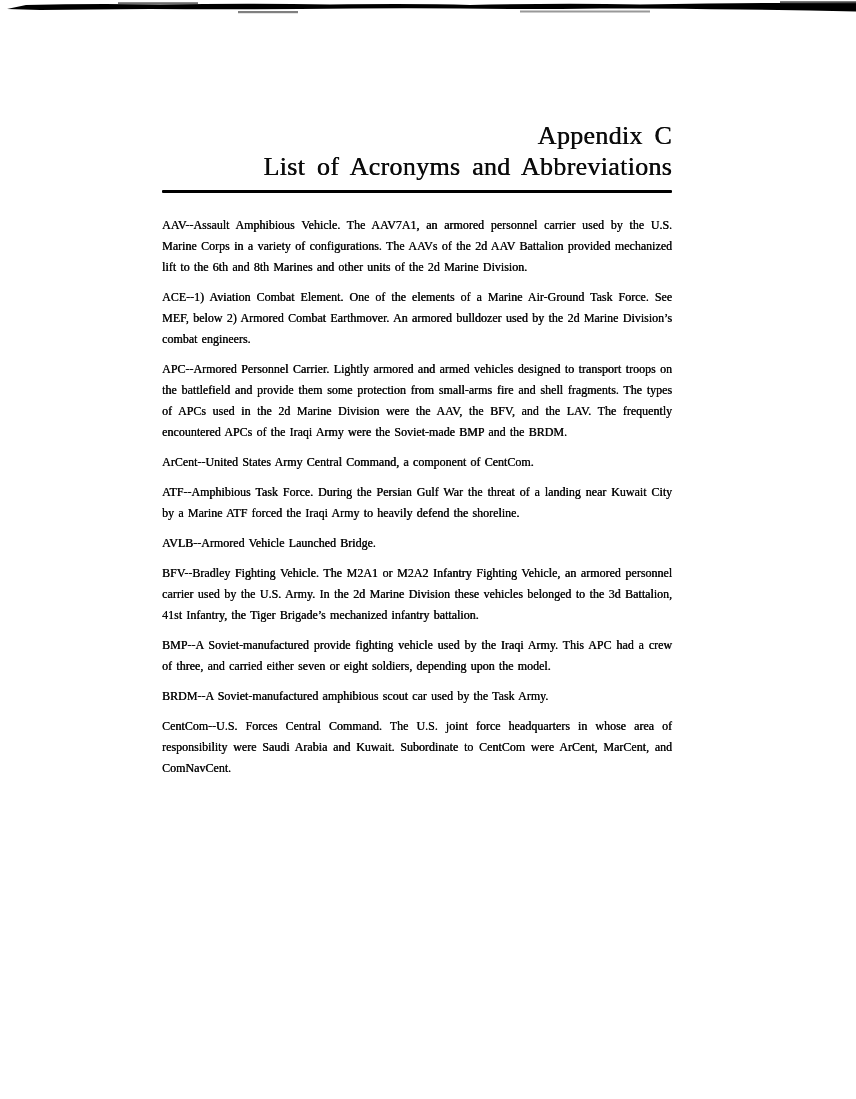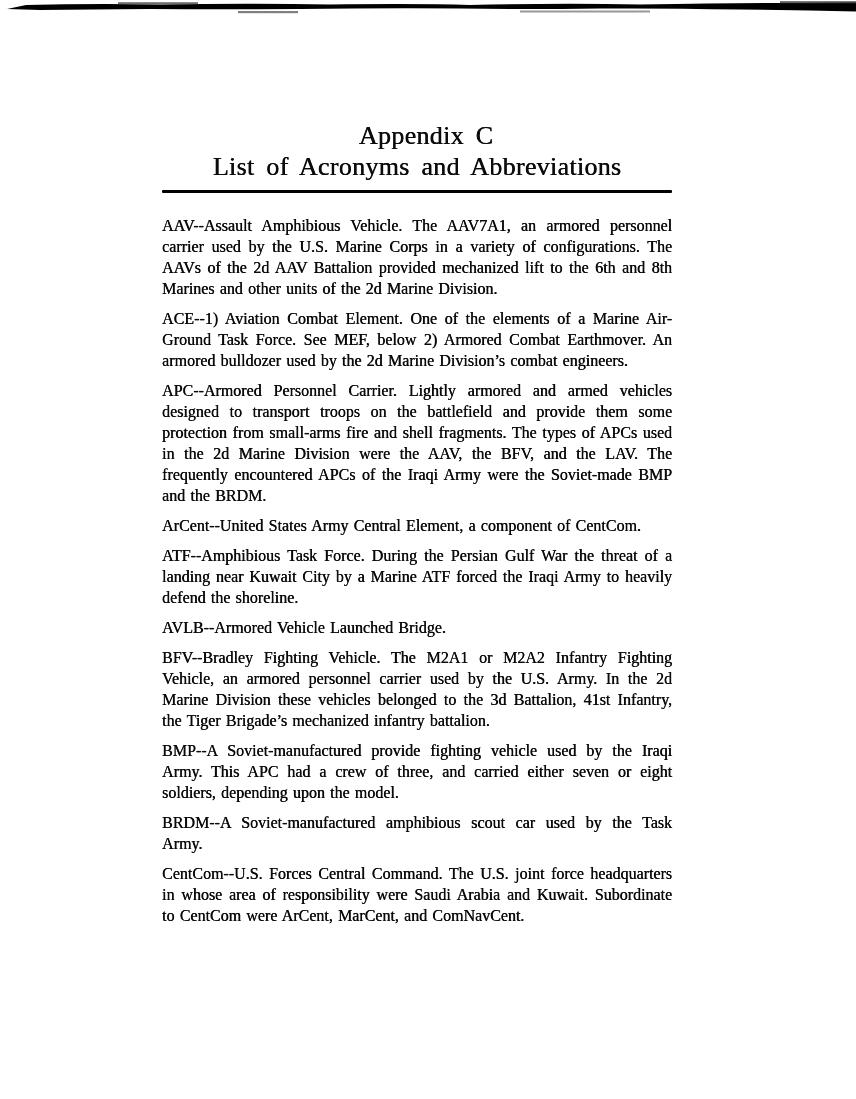--- a/index.html
+++ b/index.html
@@ -18,38 +18,38 @@
     top: 0; left: 0;
     display: block;
   }
   .content {
     position: absolute;
     left: 162px;
     top: 120px;
     width: 510px;
   }
   .title {
-    text-align: center;
+    text-align: right;
     font-size: 26px;
     line-height: 31px;
     word-spacing: 5px;
     letter-spacing: 0.3px;
     text-shadow: 0.45px 0 0 currentColor;
     white-space: nowrap;
   }
   .title-line1 { padding-left: 18px; }
   .rule {
     height: 3px;
     background: #000;
     margin-top: 8px;
     border-radius: 1px;
   }
   .entries { margin-top: 22px; }
   p.entry {
-    font-size: 16px;
+    font-size: 12px;
     line-height: 21px;
     text-align: justify;
     text-align-last: left;
     margin: 0 0 9px 0;
     word-spacing: 1.2px;
     text-shadow: 0.35px 0 0 currentColor;
   }
 </style>
 </head>
 <body>
@@ -70,21 +70,21 @@
       <div class="title-line1">Appendix C</div>
       <div class="title-line2">List of Acronyms and Abbreviations</div>
     </div>
 
     <div class="rule"></div>
 
     <div class="entries">
       <p class="entry">AAV--Assault Amphibious Vehicle. The AAV7A1, an armored personnel carrier used by the U.S. Marine Corps in a variety of configurations. The AAVs of the 2d AAV Battalion provided mechanized lift to the 6th and 8th Marines and other units of the 2d Marine Division.</p>
       <p class="entry">ACE--1) Aviation Combat Element. One of the elements of a Marine Air-Ground Task Force. See MEF, below 2) Armored Combat Earthmover. An armored bulldozer used by the 2d Marine Division’s combat engineers.</p>
       <p class="entry">APC--Armored Personnel Carrier. Lightly armored and armed vehicles designed to transport troops on the battlefield and provide them some protection from small-arms fire and shell fragments. The types of APCs used in the 2d Marine Division were the AAV, the BFV, and the LAV. The frequently encountered APCs of the Iraqi Army were the Soviet-made BMP and the BRDM.</p>
-      <p class="entry">ArCent--United States Army Central Element, a component of CentCom.</p>
+      <p class="entry">ArCent--United States Army Central Command, a component of CentCom.</p>
       <p class="entry">ATF--Amphibious Task Force. During the Persian Gulf War the threat of a landing near Kuwait City by a Marine ATF forced the Iraqi Army to heavily defend the shoreline.</p>
       <p class="entry">AVLB--Armored Vehicle Launched Bridge.</p>
       <p class="entry">BFV--Bradley Fighting Vehicle. The M2A1 or M2A2 Infantry Fighting Vehicle, an armored personnel carrier used by the U.S. Army. In the 2d Marine Division these vehicles belonged to the 3d Battalion, 41st Infantry, the Tiger Brigade’s mechanized infantry battalion.</p>
       <p class="entry">BMP--A Soviet-manufactured provide fighting vehicle used by the Iraqi Army. This APC had a crew of three, and carried either seven or eight soldiers, depending upon the model.</p>
       <p class="entry">BRDM--A Soviet-manufactured amphibious scout car used by the Task Army.</p>
       <p class="entry">CentCom--U.S. Forces Central Command. The U.S. joint force headquarters in whose area of responsibility were Saudi Arabia and Kuwait. Subordinate to CentCom were ArCent, MarCent, and ComNavCent.</p>
     </div>
 
   </div>
 </div>

